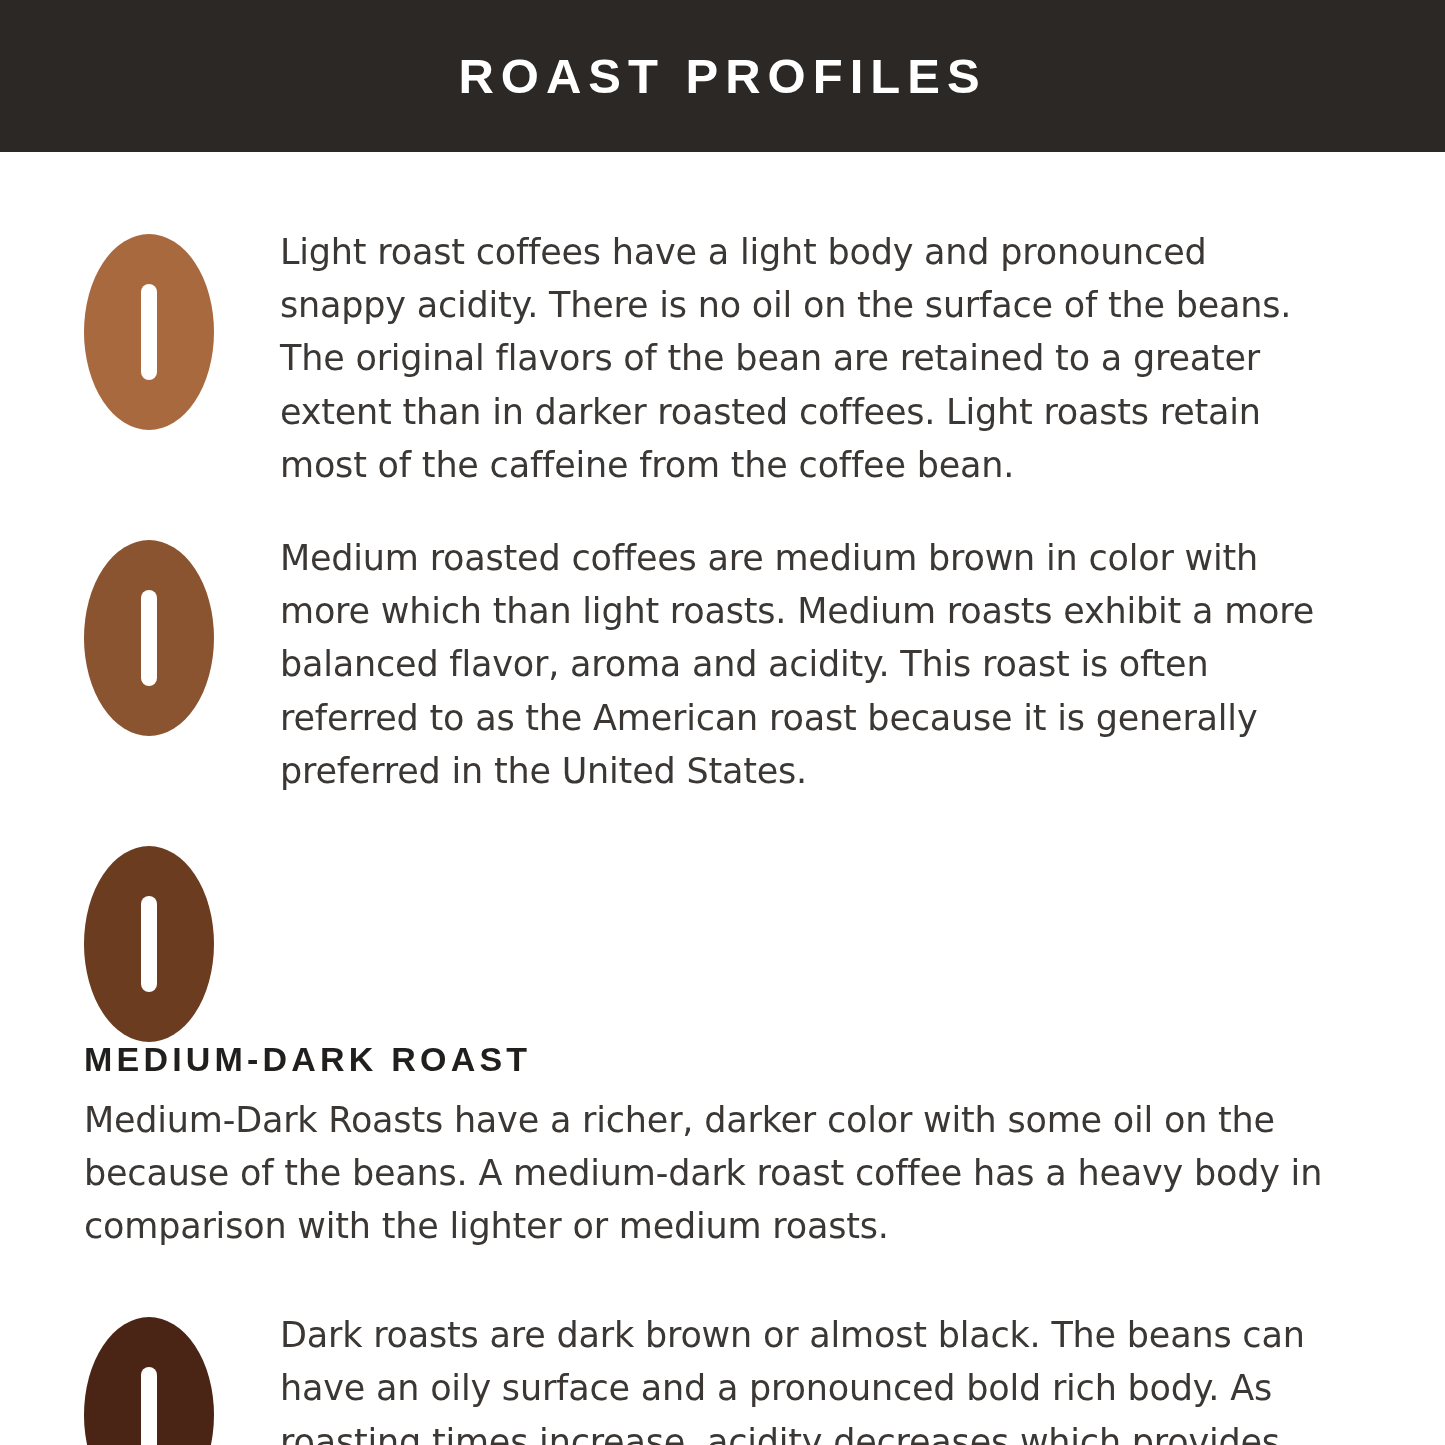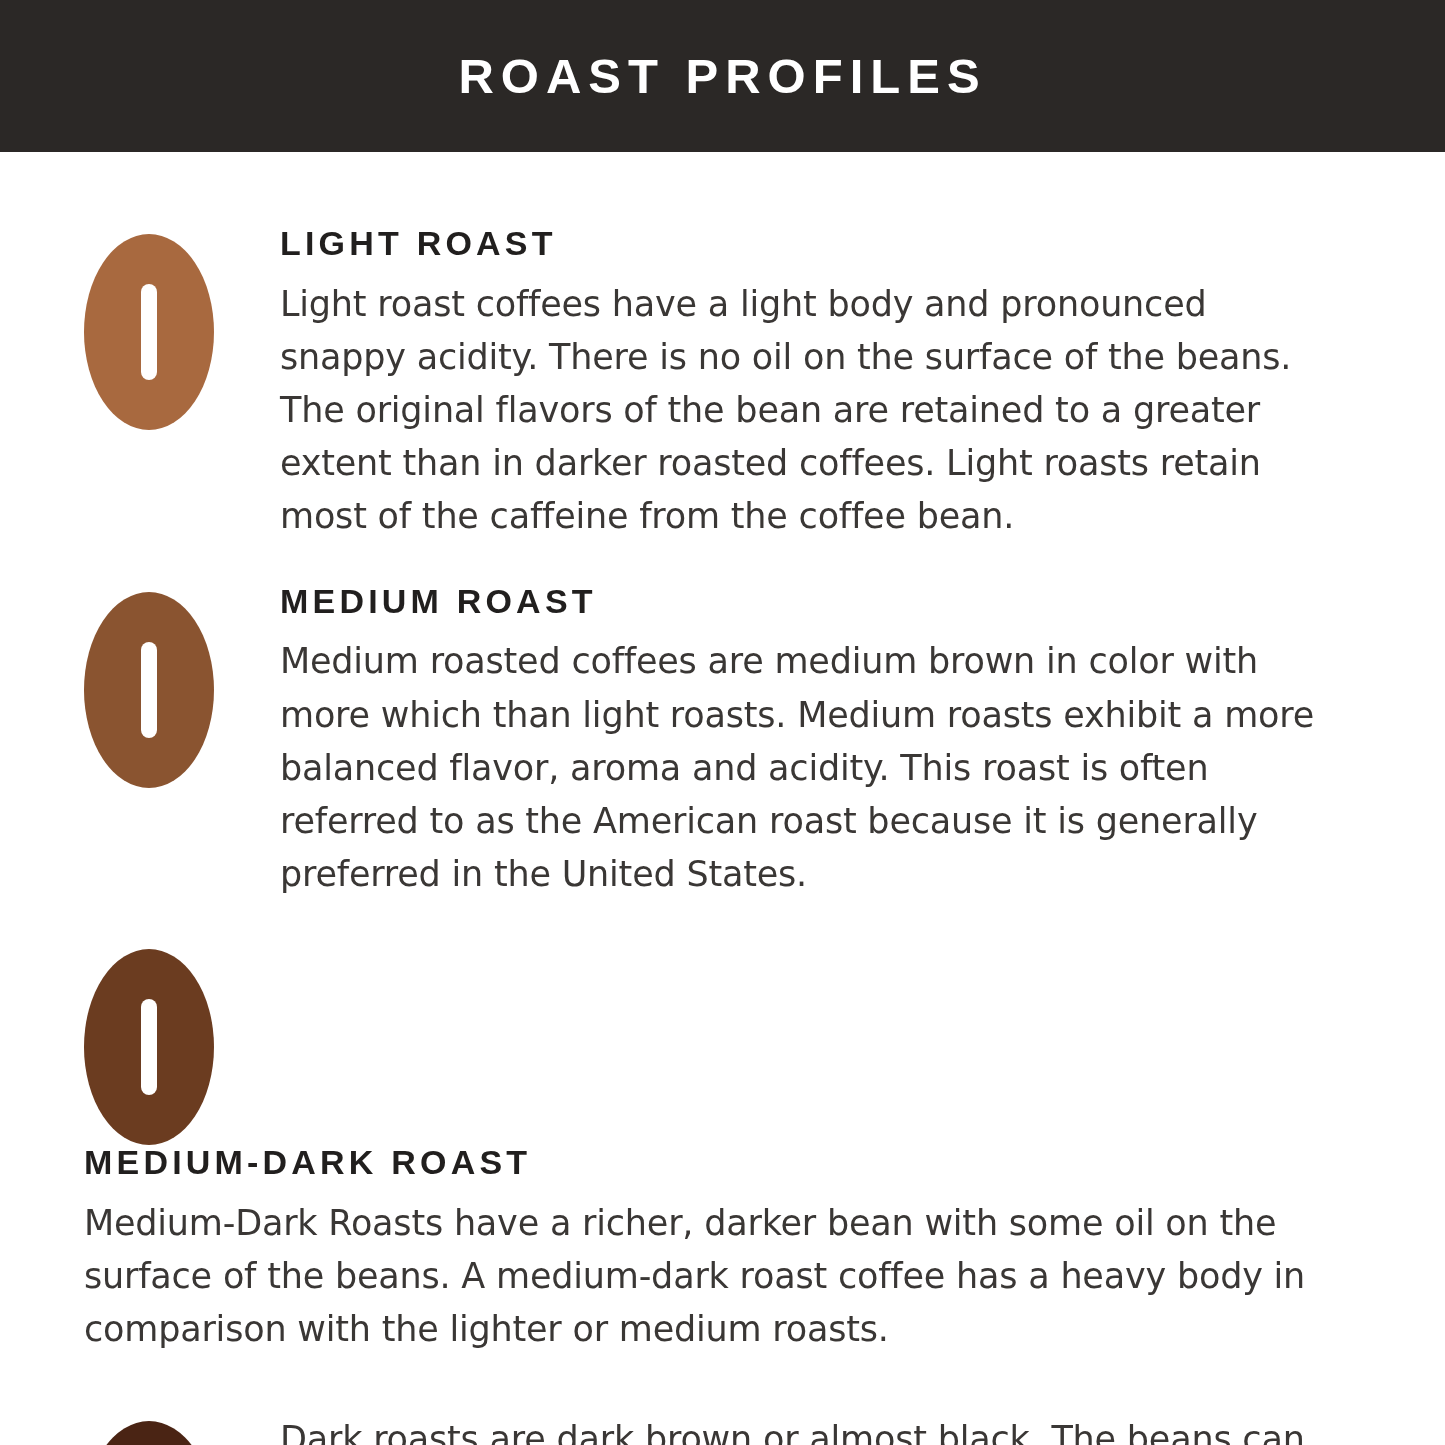--- a/index.html
+++ b/index.html
@@ -109,46 +109,44 @@
 
   <div class="content">
 
     <div class="roast-row row-0">
       <div class="bean-wrap">
         <div class="bean" id="bean-0" style="background: rgb(168, 105, 63);">
           <div class="crease"></div>
         </div>
       </div>
       <div class="roast-text">
-        <h2 class="roast-title" style="color: rgb(33, 31, 30);">LIGHT ROAST</h2>
         <p class="roast-desc" style="color: rgb(58, 55, 53);">Light roast coffees have a light body and pronounced snappy acidity. There is no oil on the surface of the beans. The original flavors of the bean are retained to a greater extent than in darker roasted coffees. Light roasts retain most of the caffeine from the coffee bean.</p>
       </div>
     </div>
 
     <div class="roast-row row-1">
       <div class="bean-wrap">
         <div class="bean" id="bean-1" style="background: rgb(138, 84, 48);">
           <div class="crease"></div>
         </div>
       </div>
       <div class="roast-text">
-        <h2 class="roast-title" style="color: rgb(33, 31, 30);">MEDIUM ROAST</h2>
         <p class="roast-desc" style="color: rgb(58, 55, 53);">Medium roasted coffees are medium brown in color with more which than light roasts. Medium roasts exhibit a more balanced flavor, aroma and acidity.  This roast is often referred to as the American roast because it is generally preferred in the United States.</p>
       </div>
     </div>
 
     <div class="roast-row row-2">
       <div class="bean-wrap">
         <div class="bean" id="bean-2" style="background: rgb(107, 60, 32);">
           <div class="crease"></div>
         </div>
       </div>
       <div class="roast-text">
         <h2 class="roast-title" style="color: rgb(33, 31, 30);">MEDIUM-DARK ROAST</h2>
-        <p class="roast-desc" style="color: rgb(58, 55, 53);">Medium-Dark Roasts have a richer, darker bean with some oil on the surface of the beans. A medium-dark roast coffee has a heavy body in comparison with the lighter or medium roasts.</p>
+        <p class="roast-desc" style="color: rgb(58, 55, 53);">Medium-Dark Roasts have a richer, darker color with some oil on the because of the beans. A medium-dark roast coffee has a heavy body in comparison with the lighter or medium roasts.</p>
       </div>
     </div>
 
     <div class="roast-row row-3">
       <div class="bean-wrap">
         <div class="bean" id="bean-3" style="background: rgb(74, 36, 20);">
           <div class="crease"></div>
         </div>
       </div>
       <div class="roast-text">

